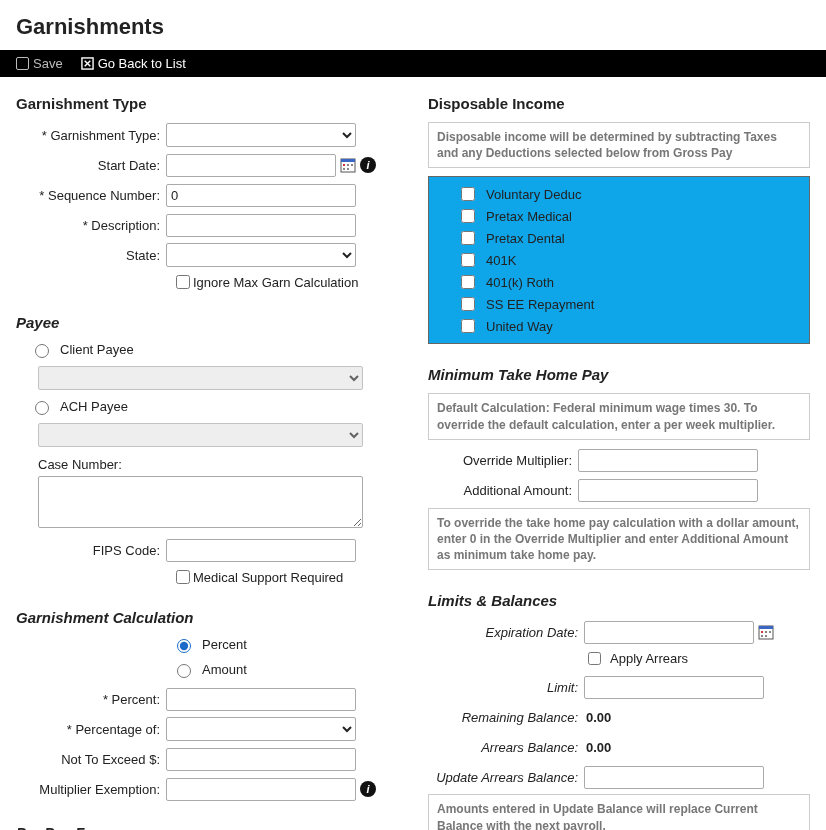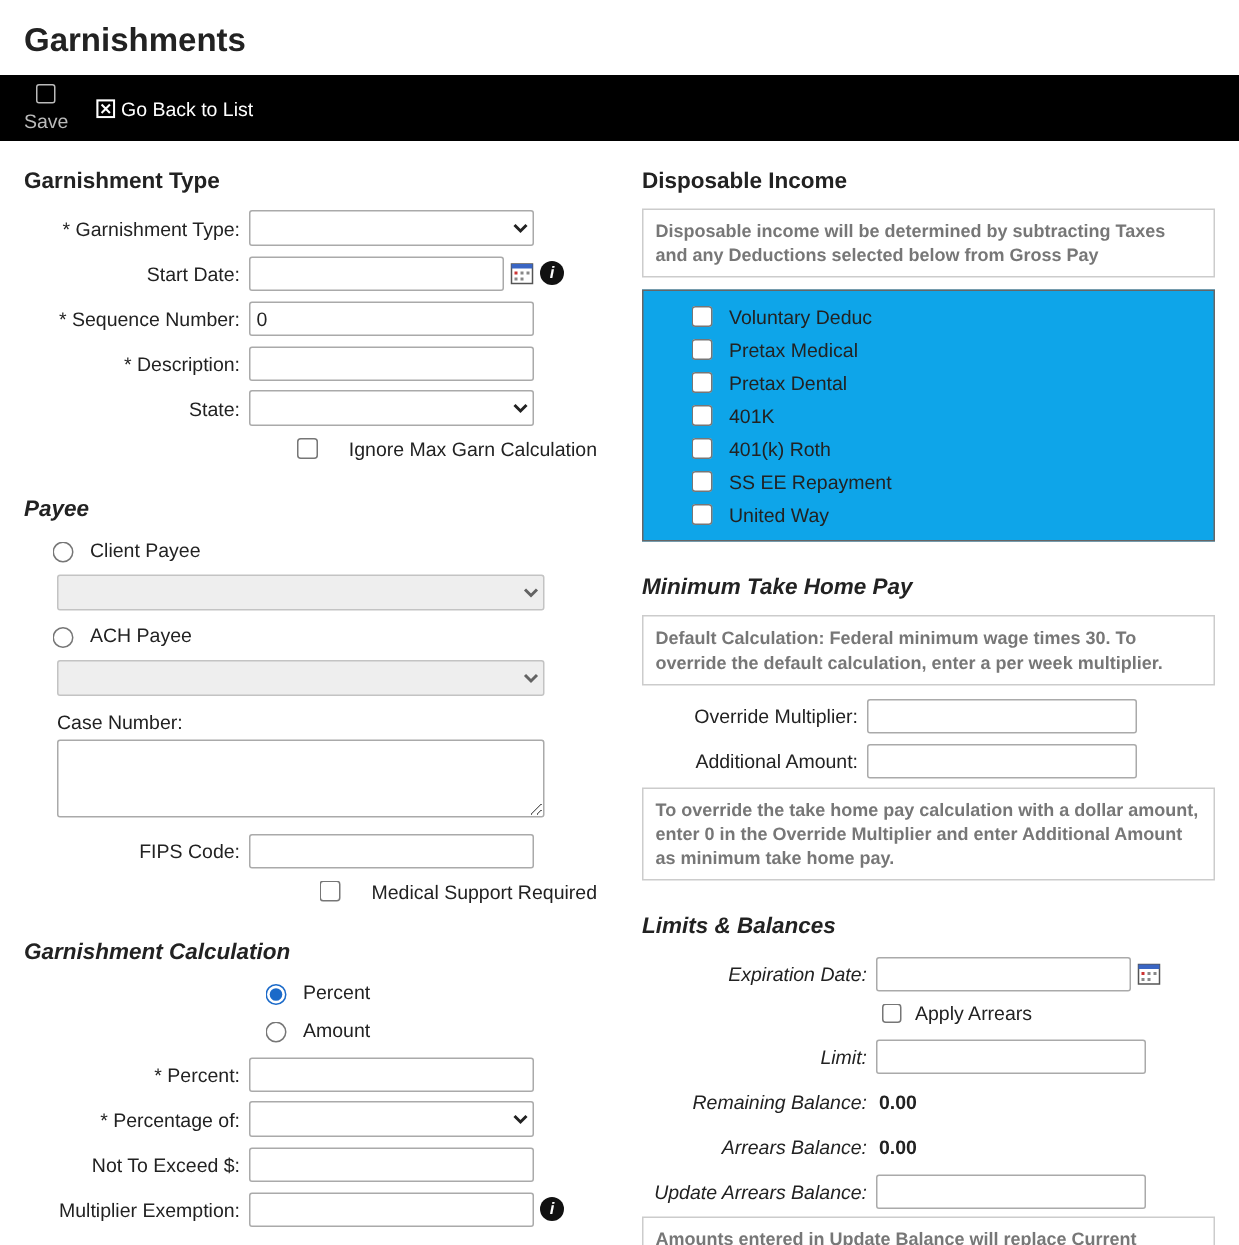--- a/index.html
+++ b/index.html
@@ -25,21 +25,21 @@
     align-items: center;
     gap: 18px;
     font-size: 13px;
   }
   .action-bar .item {
     display: inline-flex;
     align-items: center;
     gap: 4px;
     cursor: pointer;
   }
-  .action-bar .item.muted { color: #bbb; flex-direction: column; }
+  .action-bar .item.muted { color: #bbb; }
   .action-bar .item .ic {
     display: inline-block;
     width: 13px; height: 13px;
     position: relative;
   }
   .ic-save::before {
     content:"";
     position:absolute; inset:0;
     border:1.5px solid currentColor;
     border-radius:2px;
@@ -91,24 +91,23 @@
   select.full { width: 325px; height:24px; }
   select.full.disabled { background:#e7e7e7; }
   textarea.case {
     width: 325px;
     height: 52px;
     resize: both;
   }
   .checkbox-line {
     display:flex;
     align-items:center;
-    gap:18px;
+    gap:0;
     margin-left:156px;
     margin-top:4px;
-    justify-content:flex-end;
   }
   .checkbox-line input { width:14px; height:14px; }
   .radio-line {
     display:flex;
     align-items:center;
     gap:8px;
     margin:8px 0 8px 14px;
   }
   .radio-line.inner { margin-left:156px; }
   .radio-line input { width:14px; height:14px; accent-color:#1b6ac9;}

